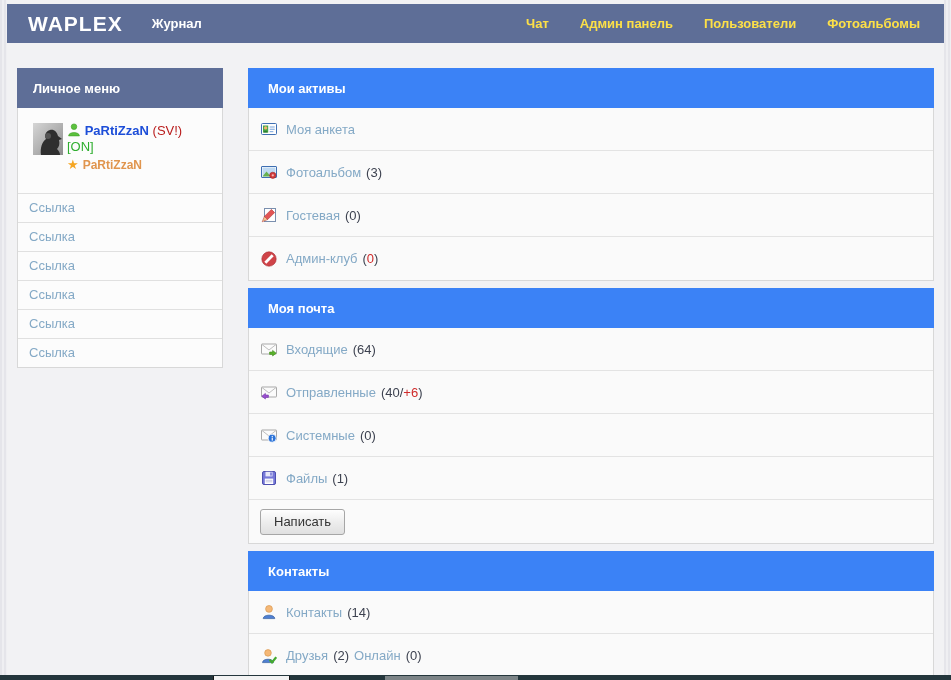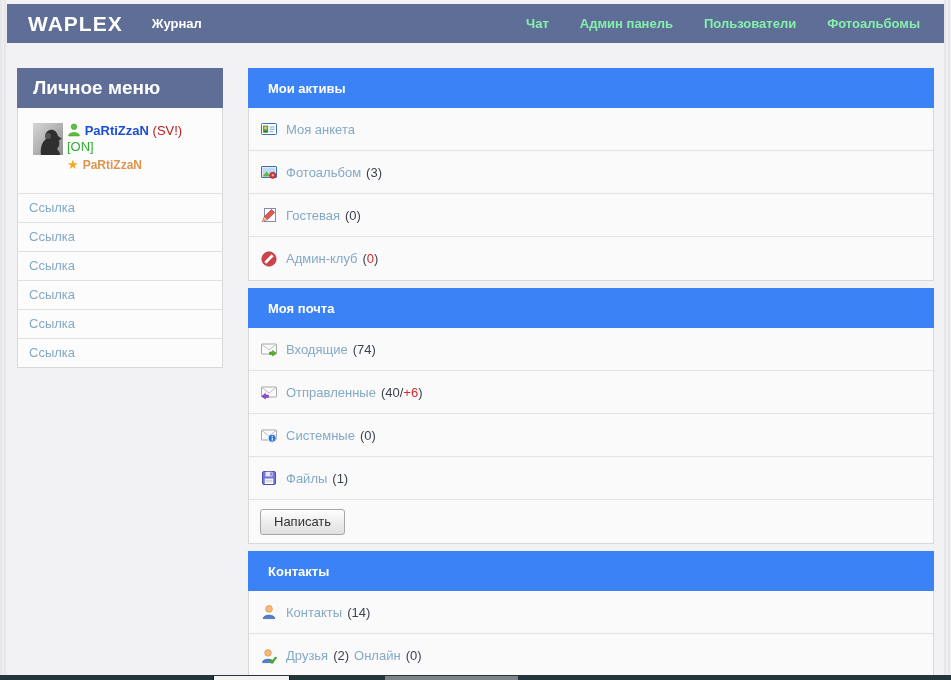--- a/index.html
+++ b/index.html
@@ -9,26 +9,26 @@
     background:repeating-linear-gradient(90deg,#e5e5ea 0 2px,#efeff2 2px 4px);
   }
   .screen{position:relative;width:951px;height:680px;overflow:hidden;}
   .page-wrap{position:absolute;left:7px;top:0;width:937px;height:680px;background:#f2f2f4;}
   
   .topbar{margin-top:4px;height:39px;background:#5e6e97;display:flex;align-items:center;
     padding:0 24px 0 21px;box-sizing:border-box;}
   .brand{color:#fff;font-size:21px;font-weight:bold;letter-spacing:1px;cursor:pointer;}
   .nav-left-item{color:#fff;font-size:13px;font-weight:bold;margin-left:29px;cursor:pointer;}
   .topbar .spacer{flex:1;}
-  .nav-right-item{color:#86efac;font-size:13px;font-weight:bold;margin-left:31px;cursor:pointer;}
+  .nav-right-item{color:#fde047;font-size:13px;font-weight:bold;margin-left:31px;cursor:pointer;}
   
   .content{display:flex;align-items:flex-start;padding:25px 10px 0 10px;box-sizing:border-box;}
   .sidebar{width:206px;flex:none;}
   .main{flex:1;margin-left:25px;}
-  .panel-header{height:40px;background:#5e6e97;color:#fff;font-size:19px;font-weight:bold;
+  .panel-header{height:40px;background:#5e6e97;color:#fff;font-size:13px;font-weight:bold;
     display:flex;align-items:center;padding:0 16px;box-sizing:border-box;}
   .section-header{height:40px;background:#3b82f6;color:#fff;font-size:13px;font-weight:bold;
     display:flex;align-items:center;padding:0 20px;box-sizing:border-box;}
   
   .sidebar-body{background:#fcfcfc;border:1px solid #d8d8d8;border-top:0;}
   .user-panel{display:flex;padding:15px 6px 14px 15px;border-bottom:1px solid #e0e0e0;min-height:56px;}
   .avatar{width:30px;height:32px;flex:none;margin-right:4px;cursor:pointer;display:block;}
   .user-lines{font-size:13px;line-height:16px;}
   .user-name{color:#1d4ed8;font-weight:bold;cursor:pointer;}
   .user-clan{color:#b91c1c;}
@@ -177,21 +177,21 @@
             <span>Моя почта</span>
           </div>
           <div class="rows">
             <div class="row">
               <svg class="ric" viewBox="0 0 16 16" xmlns="http://www.w3.org/2000/svg">
                 <rect x="0.5" y="3" width="15" height="10" rx="0.5" fill="#fbfbfb" stroke="#a9a9a9"></rect>
                 <path d="M1 3.5 L8 9 L15 3.5" fill="none" stroke="#bdbdbd"></path>
                 <path d="M8.6 11 h3 v-1.6 l3.6 2.8 -3.6 2.8 v-1.6 h-3 z" fill="#59b22b" stroke="#3c8a16" stroke-width="0.6"></path>
               </svg>
               <span class="link">Входящие</span>
-              <span class="count">(74)</span>
+              <span class="count">(64)</span>
             </div>
             <div class="row">
               <svg class="ric" viewBox="0 0 16 16" xmlns="http://www.w3.org/2000/svg">
                 <rect x="0.5" y="3" width="15" height="10" rx="0.5" fill="#fbfbfb" stroke="#a9a9a9"></rect>
                 <path d="M1 3.5 L8 9 L15 3.5" fill="none" stroke="#bdbdbd"></path>
                 <path d="M7.4 11 h-3 v-1.6 l-3.6 2.8 3.6 2.8 v-1.6 h3 z" fill="#9a4fd0" stroke="#6f2fa8" stroke-width="0.6"></path>
               </svg>
               <span class="link">Отправленные</span>
               <span class="count-open">(40/</span>
                 <span class="alert">+6</span>

